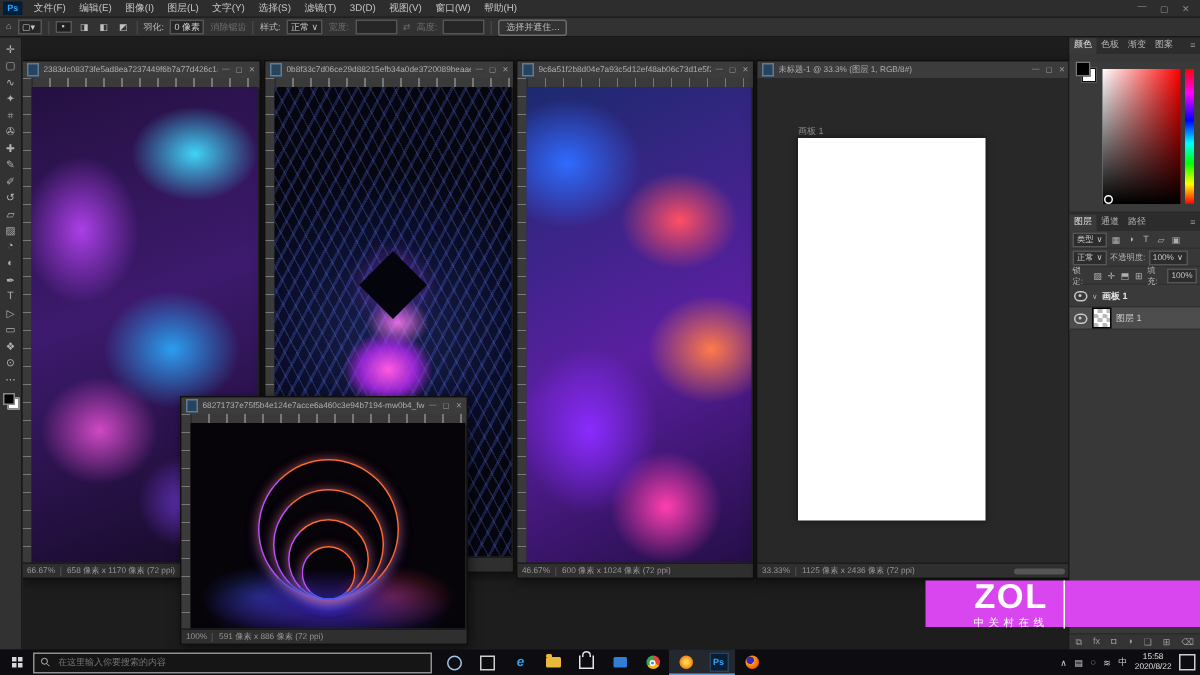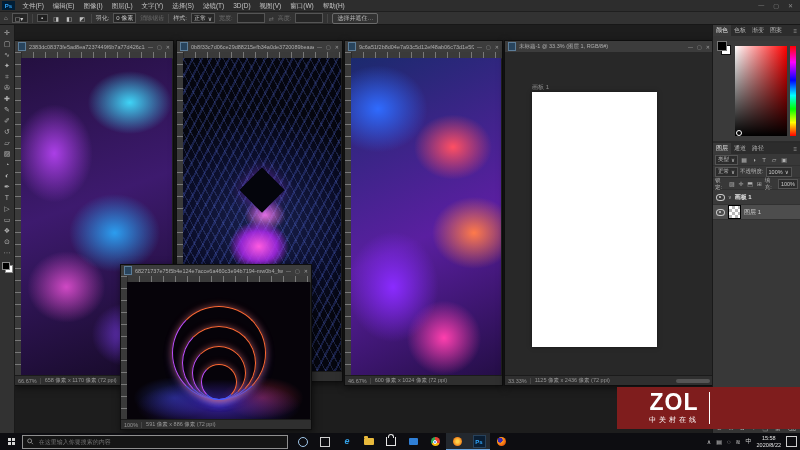--- a/index.html
+++ b/index.html
@@ -103,21 +103,21 @@
     radial-gradient(30% 20% at 26% 84%, rgba(62,92,255,.4), transparent 75%),
     #060309;}
   .ring{position:absolute;left:50%;transform:translateX(-50%);border-radius:50%;
         border:1.5px solid #ff6a34;border-bottom-color:#4a5aff;border-left-color:#c050ff;
         box-shadow:0 0 7px rgba(255,110,50,.5), 0 3px 9px rgba(70,80,255,.45);}
   .r1{width:92px;height:92px;bottom:20px;}
   .r2{width:72px;height:72px;bottom:20px;}
   .r3{width:52px;height:52px;bottom:20px;}
   .r4{width:34px;height:34px;bottom:20px;}
   
-  .zol{position:absolute;left:617px;top:387px;width:183px;height:42px;background:#7f1d1d;z-index:20;
+  .zol{position:absolute;left:617px;top:387px;width:183px;height:31px;background:#d946ef;z-index:20;
        display:flex;align-items:center;}
   .zolblk{margin-left:32px;text-align:center;color:#fff;}
   .zbrand{font-size:23px;font-weight:bold;letter-spacing:1px;line-height:22px;}
   .zsite{font-size:7px;letter-spacing:3px;margin-top:2px;white-space:nowrap;}
   .zline{width:1px;height:32px;background:#fff;margin-left:10px;}
   
   .taskbar{position:absolute;left:0;right:0;bottom:0;height:17px;background:#0d0d11;z-index:30;
            display:flex;align-items:center;}
   .tslot{width:22px;height:17px;display:flex;align-items:center;justify-content:center;flex:none;}
   .tslot.run{background:#23282e;box-shadow:inset 0 -1px 0 #6aa3dc;}

